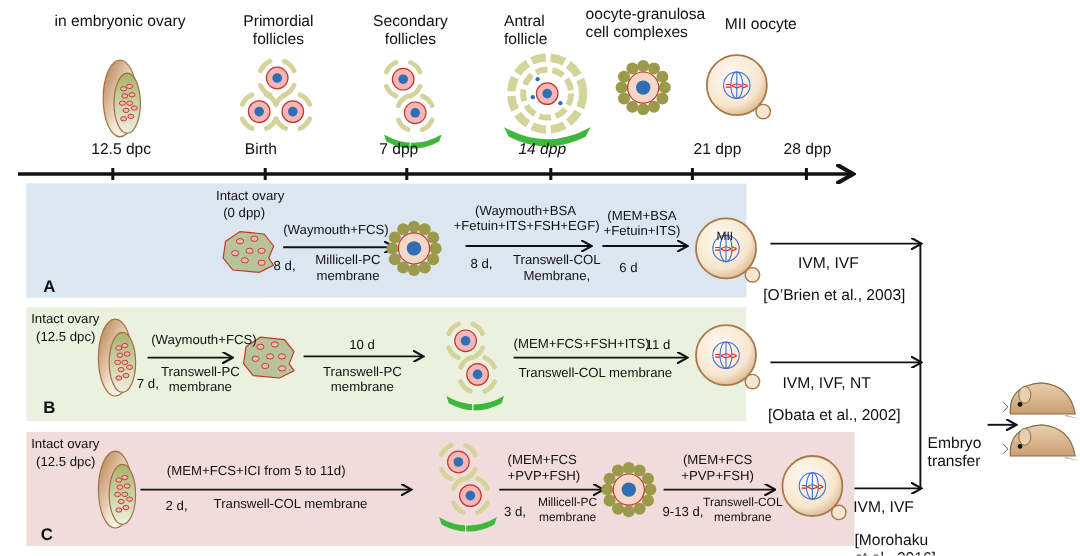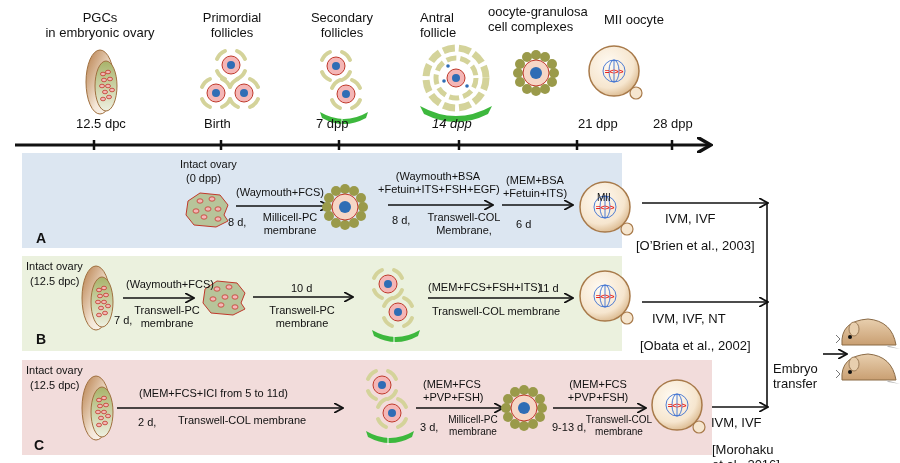--- a/index.html
+++ b/index.html
@@ -232,21 +232,20 @@
 
   <g transform="translate(868,335)">
       <use href="#mouse"></use>
     </g>
   <g transform="translate(868,370)">
       <use href="#mouse"></use>
     </g>
 </svg>
 
 <div class="t stage-label" style="left:40px;top:11px;width:120px;">
-  <div>PGCs</div>
   <div>in embryonic ovary</div>
 </div>
 <div class="t stage-label" style="left:192px;top:11px;width:80px;">
   <div>Primordial</div>
   <div>follicles</div>
 </div>
 <div class="t stage-label" style="left:302px;top:11px;width:80px;">
   <div>Secondary</div>
   <div>follicles</div>
 </div>

